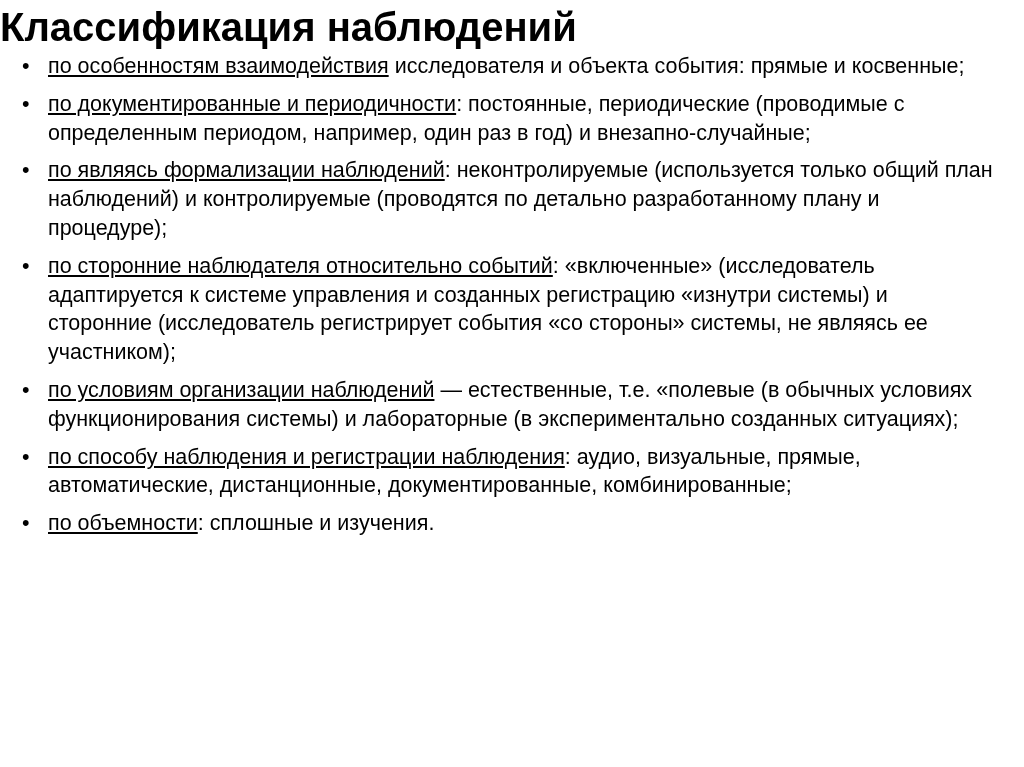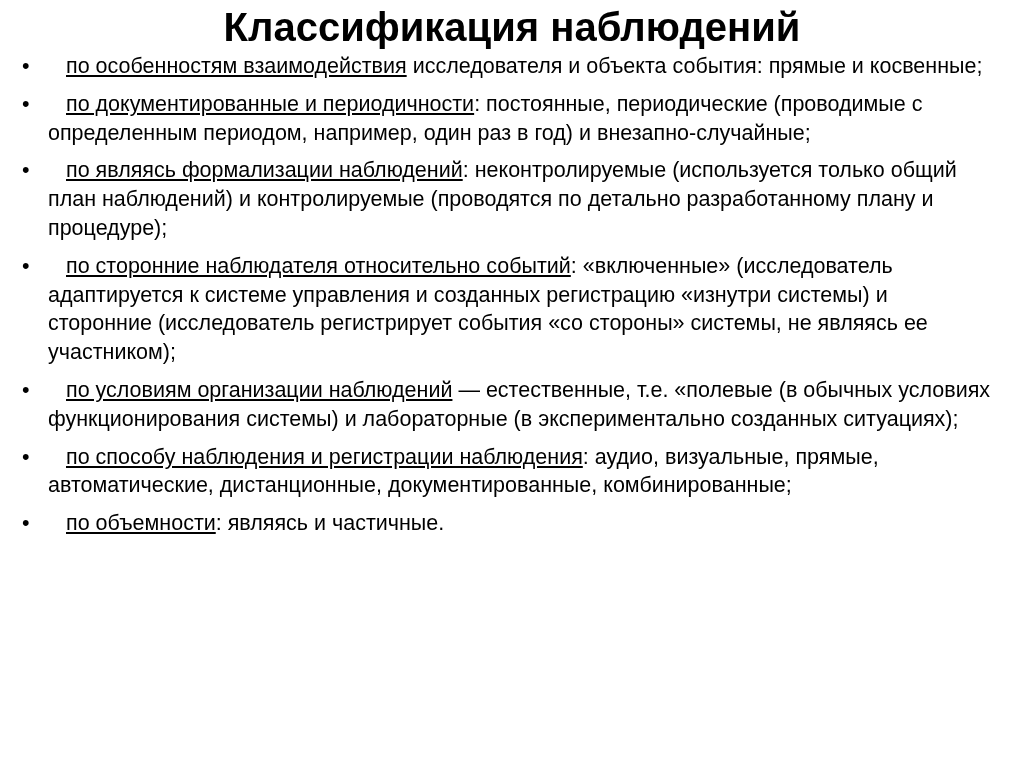--- a/index.html
+++ b/index.html
@@ -15,21 +15,21 @@
     overflow: hidden;
   }
   .slide {
     position: relative;
     width: 1024px;
     height: 767px;
     box-sizing: border-box;
     padding: 0;
   }
   .slide-title {
-    text-align: center;
+    text-align: left;
     font-size: 40px;
     font-weight: bold;
     line-height: 1.05;
     margin: 6px 0 4px 0;
     letter-spacing: 0px;
   }
   .bullet-list {
     list-style: none;
     margin: 0;
     padding: 0 28px 0 10px;
@@ -51,21 +51,20 @@
     left: 12px;
     top: 0;
     width: 14px;
     font-size: 21.5px;
     line-height: 1.34;
     text-align: left;
   }
   .lead {
     text-decoration: underline;
     text-underline-offset: 2px;
-    margin-left: 18px;
   }
 </style>
 </head>
 <body>
 
 <div class="slide">
 
   <h1 class="slide-title">Классификация наблюдений</h1>
 
   <div class="bullet-list">
@@ -95,17 +94,17 @@
       <span class="lead">по условиям организации наблюдений</span><span> — естественные, т.е. «полевые (в обычных условиях функционирования системы) и лабораторные (в экспериментально созданных ситуациях);</span>
     </div>
 
     <div class="bullet-item">
       <span class="bullet-dot">•</span>
       <span class="lead">по способу наблюдения и регистрации наблюдения</span><span>: аудио, визуальные, прямые, автоматические, дистанционные, документированные, комбинированные;</span>
     </div>
 
     <div class="bullet-item">
       <span class="bullet-dot">•</span>
-      <span class="lead">по объемности</span><span>: являясь и частичные.</span>
+      <span class="lead">по объемности</span><span>: сплошные и изучения.</span>
     </div>
 
   </div>
 </div>
 
 </body></html>

